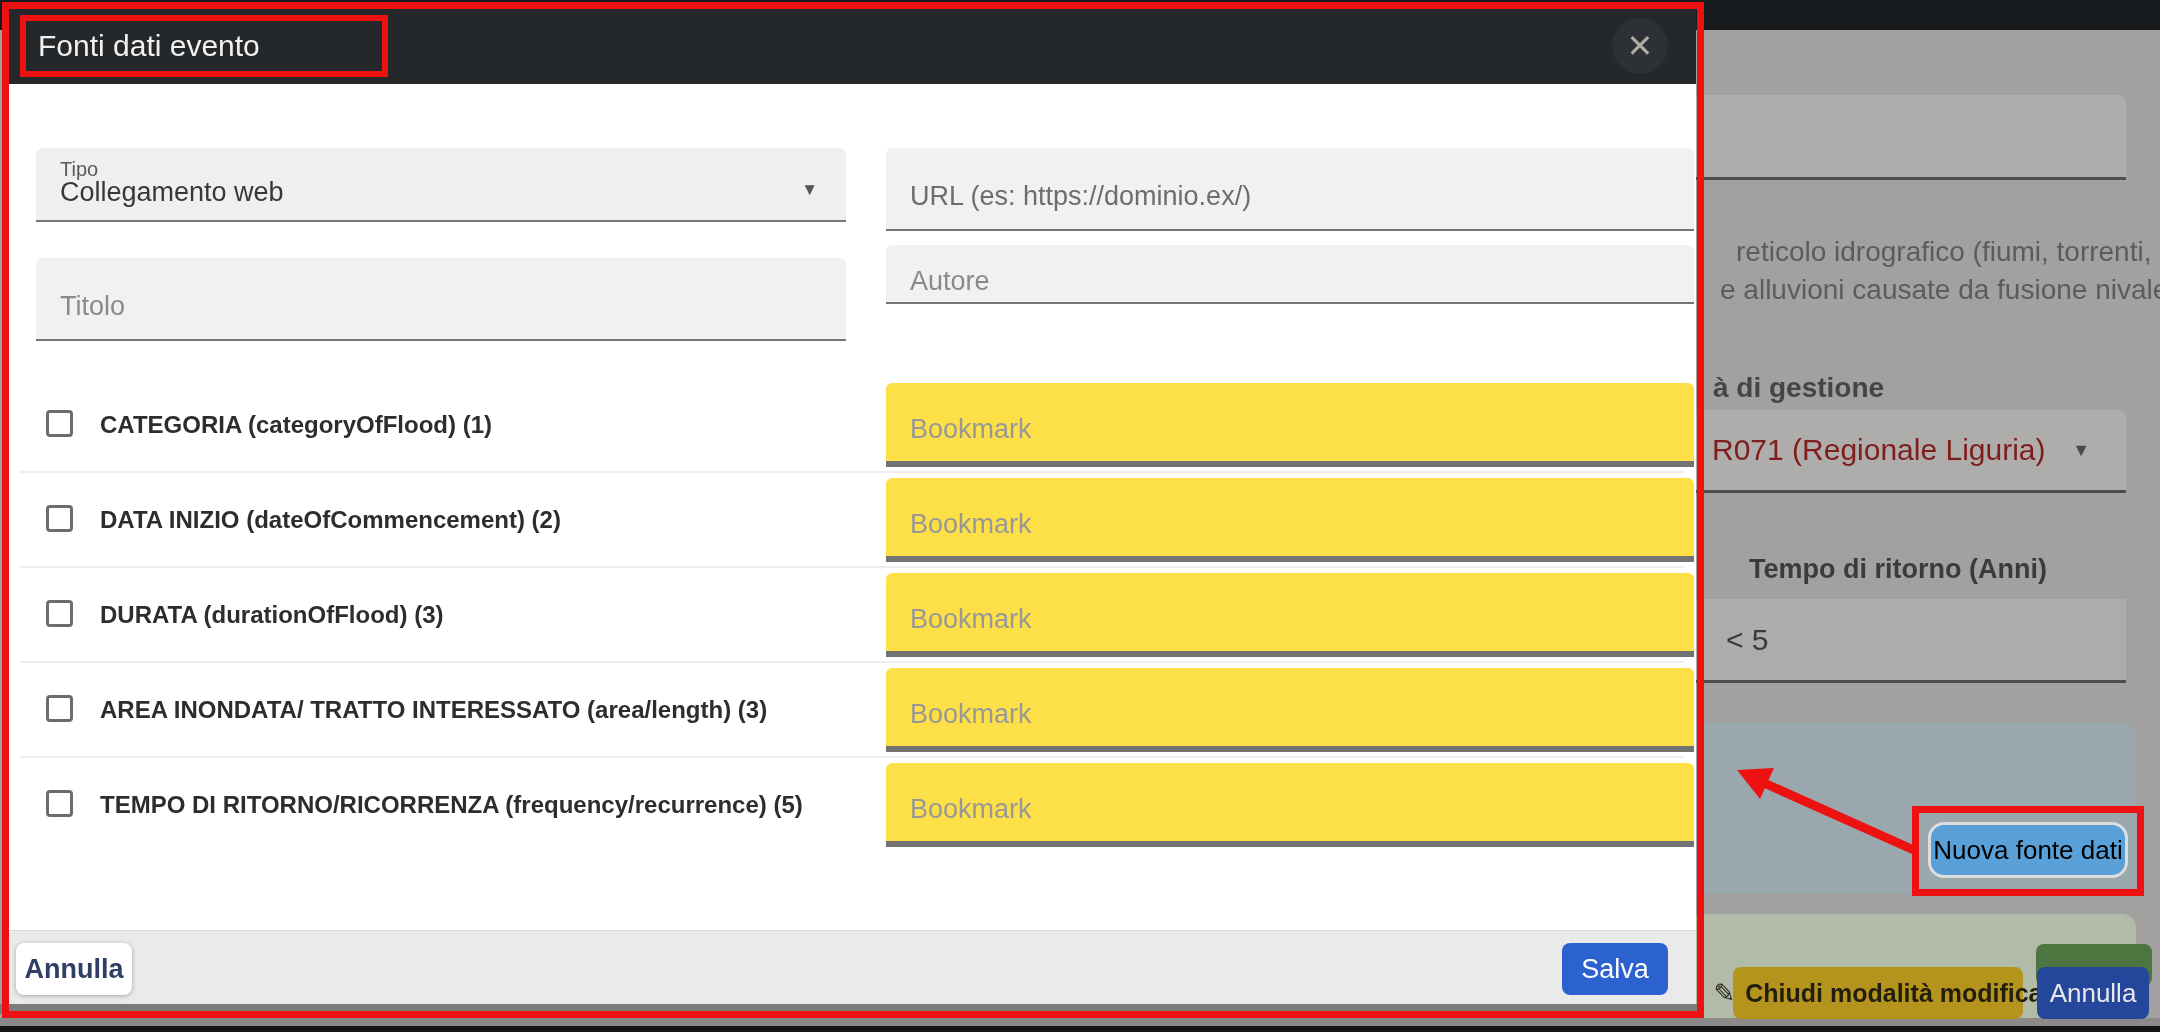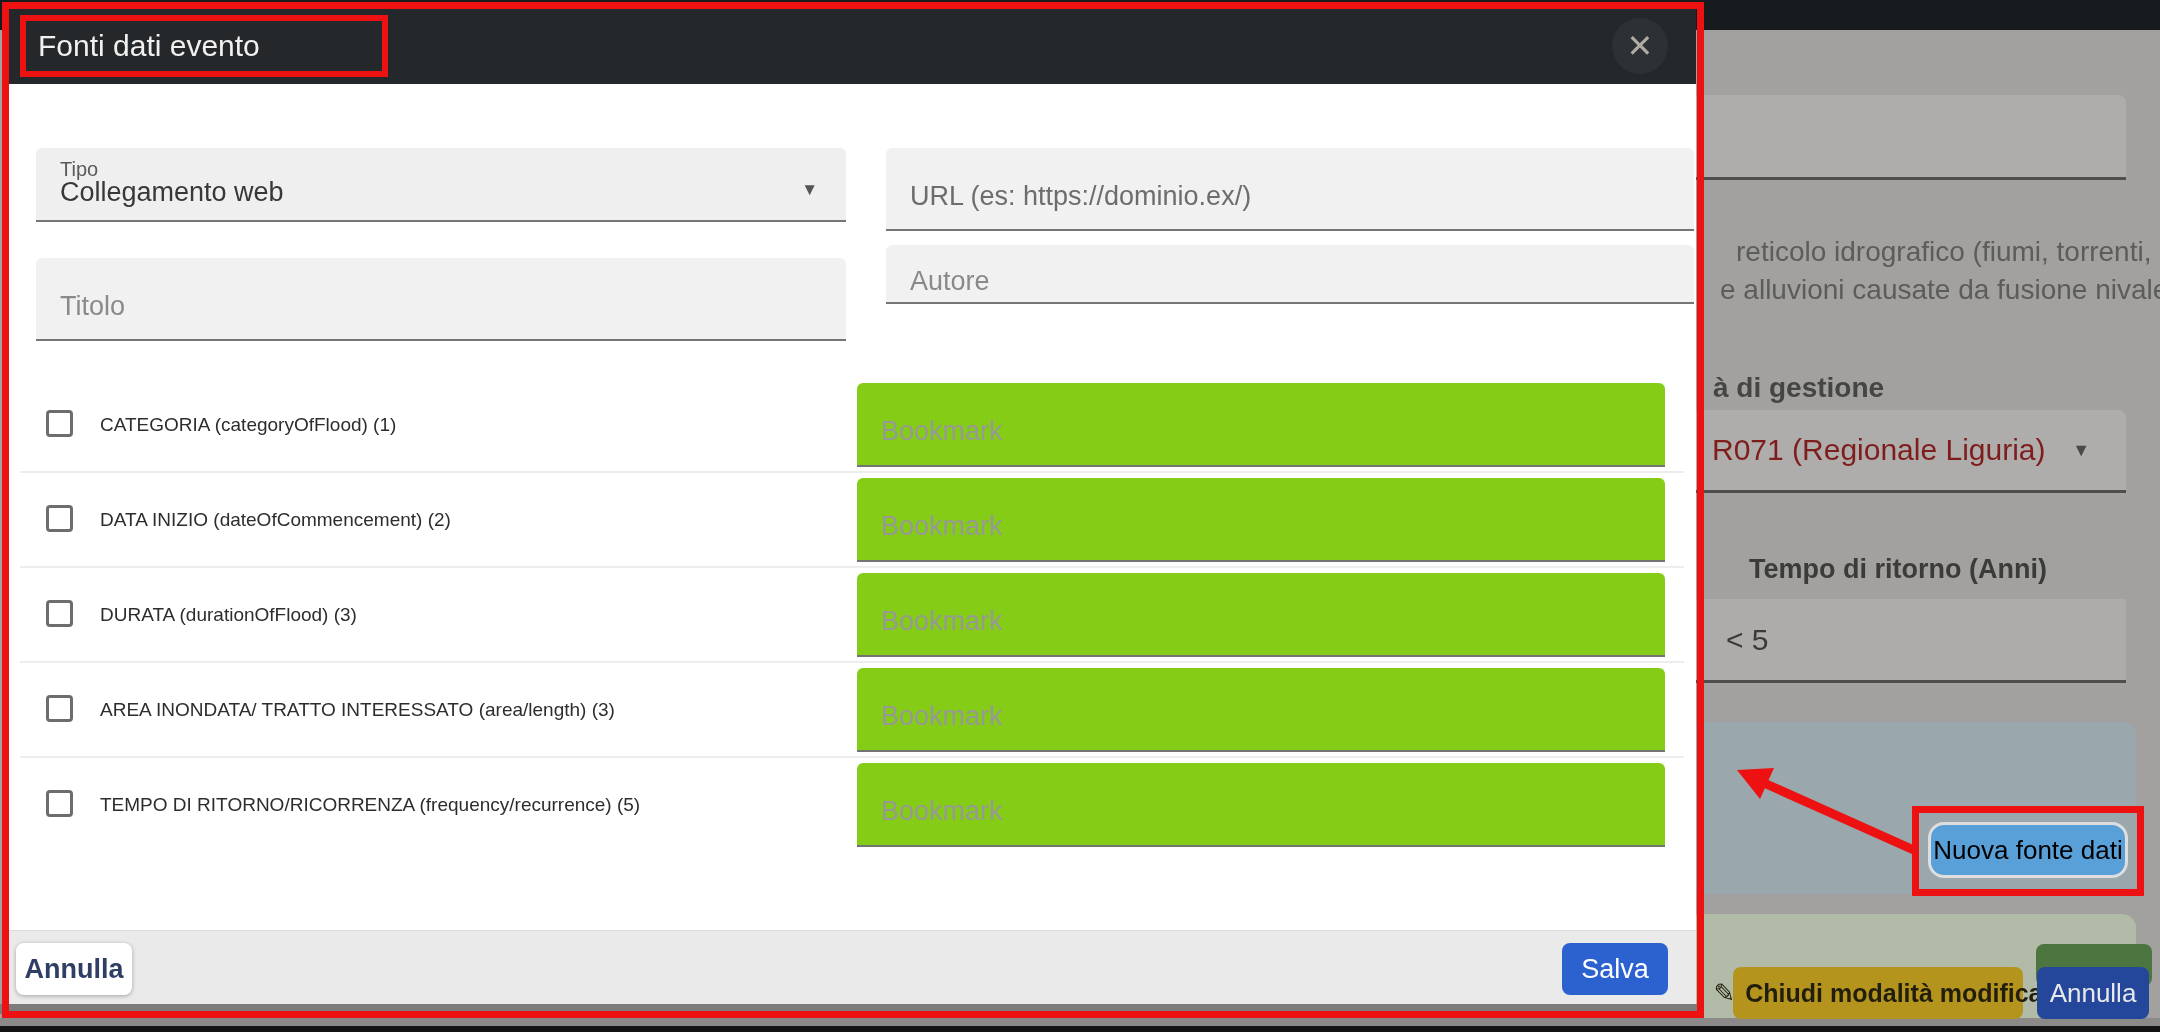--- a/index.html
+++ b/index.html
@@ -59,26 +59,26 @@
   .tipo .caret{position:absolute;right:28px;top:32px;font-size:17px;color:#555;}
   input.txt{position:absolute;box-sizing:border-box;border:none;outline:none;
     font-family:"Liberation Sans","DejaVu Sans",sans-serif;
     background:#f1f1f1;border-bottom:2px solid #757575;border-radius:6px 6px 0 0;
     padding:15px 0 0 24px;font-size:27px;color:#3a3a3a;}
   .in-url{left:878px;top:140px;width:808px;height:83px;}
   .in-titolo{left:28px;top:250px;width:810px;height:83px;}
   .in-autore{left:878px;top:237px;width:808px;height:59px;}
   .in-url::placeholder{color:#6d6d6d;opacity:1;}
   .in-titolo::placeholder,.in-autore::placeholder{color:#8a8a8a;opacity:1;}
-  input.bookmark{background:#84cc16;border-bottom:2px solid #737373;left:849px;width:808px;height:84px;}
+  input.bookmark{background:#fde047;border-bottom:6px solid #737373;left:878px;width:808px;height:84px;}
   input.bookmark::placeholder{color:#989898;opacity:1;}
 
   .chk{left:38px;width:27px;height:27px;border:3px solid #6d6d6d;border-radius:4px;background:#fff;cursor:pointer;}
   .row-label{left:92px;height:84px;display:flex;align-items:center;
-    font-size:19px;font-weight:400;color:#2d2d2d;white-space:nowrap;}
+    font-size:24px;font-weight:700;color:#2d2d2d;white-space:nowrap;}
   .divider{left:12px;width:1664px;height:2px;background:#ededed;}
 
   .m-footer{left:0;top:922px;width:1688px;height:74px;background:#ebeaea;border-top:1px solid #dddcdc;}
   .btn-cancel{left:8px;top:12px;width:116px;height:52px;background:#ffffff;border-radius:8px;
     box-shadow:0 1px 4px rgba(0,0,0,.3);color:#2e3e64;font-size:27px;font-weight:600;
     display:flex;align-items:center;justify-content:center;cursor:pointer;}
   .btn-save{left:1554px;top:12px;width:106px;height:52px;background:#2c61d0;border-radius:8px;
     color:#ffffff;font-size:27px;display:flex;align-items:center;justify-content:center;cursor:pointer;}
 
   

